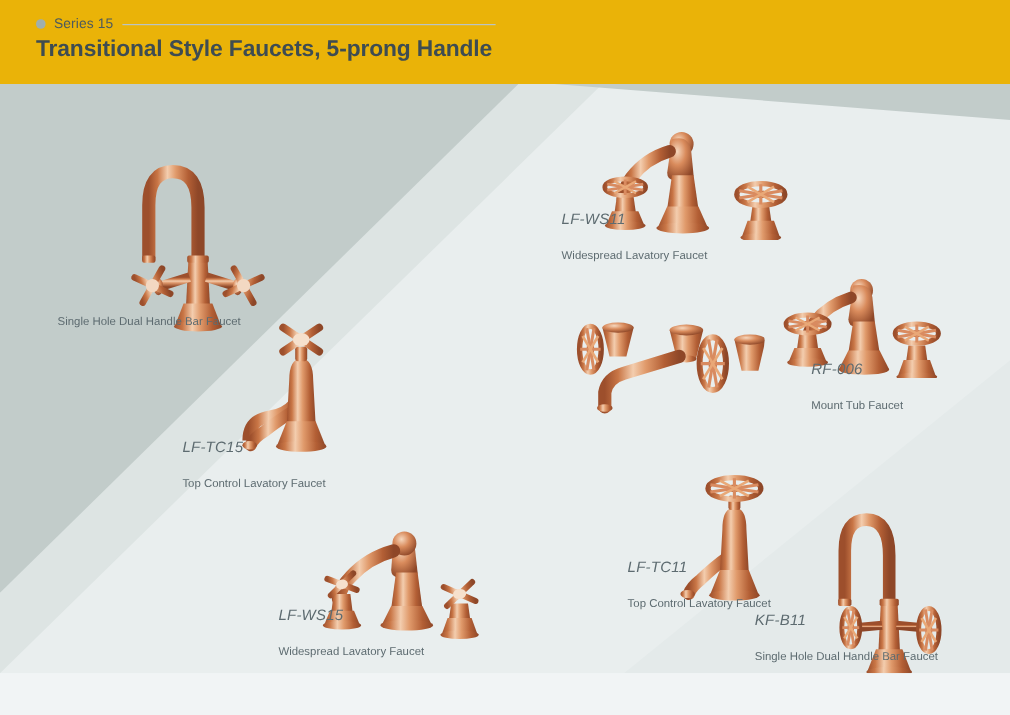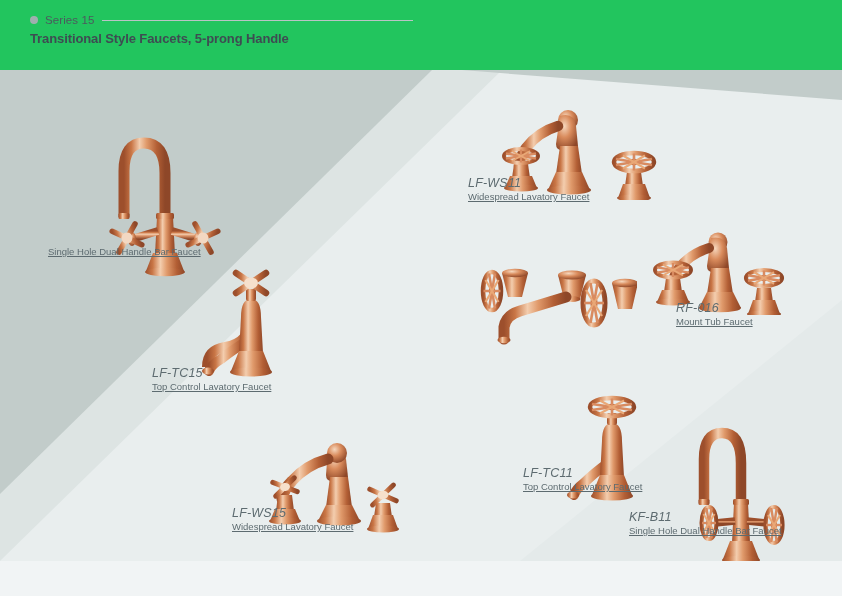--- a/index.html
+++ b/index.html
@@ -5,35 +5,35 @@
   html,body{margin:0;padding:0;}
   body{
     width:842px;height:596px;
     background:#f1f4f5;
     font-family:"Liberation Sans", sans-serif;
     overflow:hidden;
   }
   .page{position:relative;width:842px;height:596px;overflow:hidden;background:#f1f4f5;}
 
   
-  .header{position:absolute;left:0;top:0;width:842px;height:70px;background:#22c55e;}
+  .header{position:absolute;left:0;top:0;width:842px;height:70px;background:#eab308;}
   .hdr-col{position:absolute;top:0;height:70px;}
   .hdr-left{left:0;width:421px;}
   .hdr-right{left:421px;width:421px;}
   .series-row{position:absolute;left:30px;top:14px;right:8px;display:flex;align-items:center;}
   .hdr-right .series-row{left:24px;right:24px;}
   .dot{width:8px;height:8px;border-radius:50%;background:#9fafae;flex:0 0 auto;}
   .series-label{
     font-size:11.5px;color:#4c5a5e;margin-left:7px;letter-spacing:.1px;
     white-space:nowrap;flex:0 0 auto;
   }
   .series-rule{flex:1 1 auto;height:1px;background:#b9c4c5;margin-left:8px;}
   .hdr-title{
     position:absolute;left:30px;top:31px;
-    font-size:13px;font-weight:bold;color:#3e4c52;letter-spacing:-.1px;white-space:nowrap;
+    font-size:19px;font-weight:bold;color:#3e4c52;letter-spacing:-.1px;white-space:nowrap;
   }
   .hdr-right .series-row{left:442px;}
 
   
   .stage{position:absolute;left:0;top:70px;width:842px;height:491px;overflow:hidden;background:#e2e8e8;}
   .bg-lightest{position:absolute;inset:0;background:#e9eeee;}
   .bg-band-mid{
     position:absolute;left:0;top:0;width:842px;height:491px;
     background:#dde4e3;
     clip-path:polygon(0 0, 502px 0, 0 491px);
@@ -54,21 +54,21 @@
     clip-path:polygon(842px 230px, 842px 491px, 520px 491px);
   }
   .bottom-strip{position:absolute;left:0;top:561px;width:842px;height:35px;background:#f1f4f5;}
 
   
   .plabel{position:absolute;}
   .plabel .sku{
     font-size:12.5px;color:#5d6b70;letter-spacing:.2px;white-space:nowrap;line-height:14px;font-style:italic;
   }
   .plabel .desc{
-    font-size:9.5px;color:#5d6b70;white-space:nowrap;margin-top:1px;line-height:11px;text-decoration:underline;
+    font-size:9.5px;color:#5d6b70;white-space:nowrap;margin-top:18px;line-height:11px;
   }
 
   
   .art{position:absolute;}
 </style>
 </head>
 <body>
 
 <div class="page">
 
@@ -399,21 +399,21 @@
       <div class="desc">Widespread Lavatory Faucet</div>
     </div>
 
     <div class="plabel" style="left:468px;top:106px;">
       <div class="sku">LF-WS11</div>
       <div class="desc">Widespread Lavatory Faucet</div>
     </div>
 
 
     <div class="plabel" style="left:676px;top:231px;">
-      <div class="sku">RF-016</div>
+      <div class="sku">RF-006</div>
       <div class="desc">Mount Tub Faucet</div>
     </div>
 
     <div class="plabel" style="left:523px;top:396px;">
       <div class="sku">LF-TC11</div>
       <div class="desc">Top Control Lavatory Faucet</div>
     </div>
 
     <div class="plabel" style="left:629px;top:440px;">
       <div class="sku">KF-B11</div>

